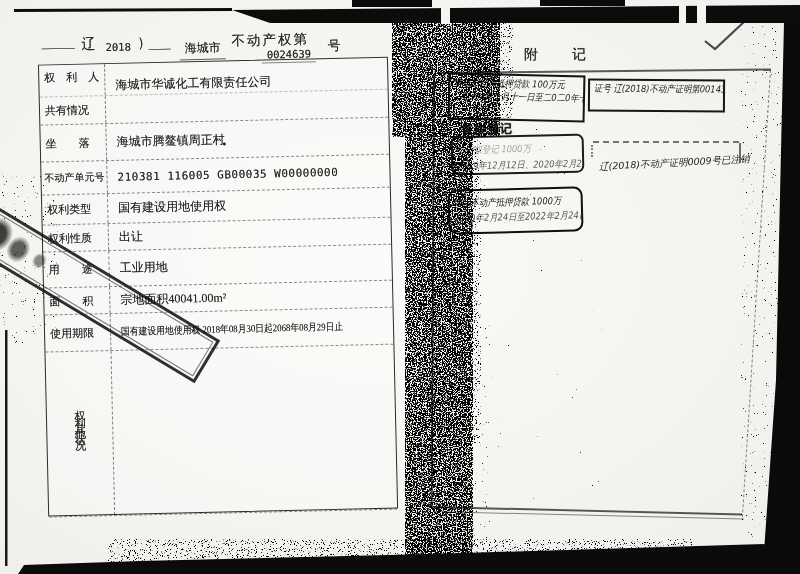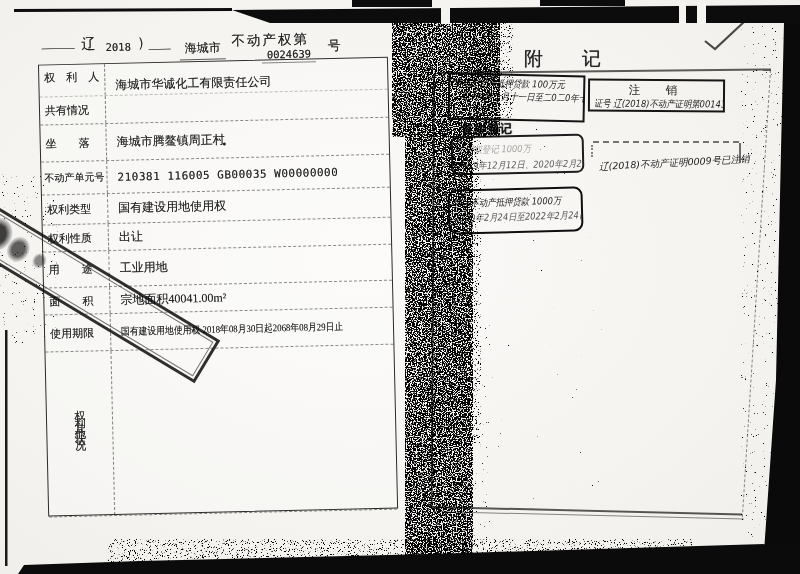--- a/index.html
+++ b/index.html
@@ -35,21 +35,21 @@
   .dot{position:absolute;width:3px;height:3px;background:#222;border-radius:50%;left:182px;top:81px;}
   
   #diag-stamp{position:absolute;left:-30px;top:190px;width:292px;height:50px;
               transform:rotate(31deg);transform-origin:0 0;z-index:4;
               border:3px solid rgba(12,12,12,.85);box-sizing:border-box;}
   #diag-stamp:after{content:"";position:absolute;inset:2px;border:1.5px solid rgba(12,12,12,.55);}
   .blob{position:absolute;border-radius:50%;
         background:radial-gradient(ellipse, rgba(5,5,5,.9) 0 40%, rgba(5,5,5,.35) 60%, transparent 75%);}
   
   .line{position:absolute;transform-origin:0 0;z-index:2;}
-  #appendix-title{position:absolute;left:524px;top:46px;font-size:19px;letter-spacing:10px;
+  #appendix-title{position:absolute;left:524px;top:46px;font-size:14px;letter-spacing:10px;
                   color:#232323;text-shadow:0 0 .7px rgba(0,0,0,.6);z-index:2;white-space:nowrap;}
   .hand{font-family:"DejaVu Sans", sans-serif;font-style:italic;color:#1c1c1c;}
   .stampbox{position:absolute;box-sizing:border-box;z-index:3;padding:2px 4px;overflow:hidden;}
   #mstamp1{left:448px;top:74px;width:137px;height:47px;border:2px solid #141414;
            transform:rotate(1.2deg);font-size:9.5px;line-height:1.35;}
   #cstamp{left:588px;top:79px;width:137px;height:33px;border:2px solid #161616;
           transform:rotate(.4deg);font-size:9.5px;}
   #cstamp .t{display:block;text-align:center;font-size:11.5px;letter-spacing:7px;
              font-family:"Liberation Serif",serif;font-style:normal;color:#222;}
   #first-reg{position:absolute;left:461px;top:121px;font-size:12px;font-weight:bold;
@@ -195,21 +195,20 @@
   <div class="line" style="left:432px;top:506px;width:310px;height:1.5px;background:rgba(40,40,40,.78);transform:rotate(1.4deg);"></div>
   <div class="line" style="left:433px;top:511px;width:311px;height:1.2px;background:rgba(40,40,40,.55);transform:rotate(1.4deg);"></div>
 
   <div class="stampbox hand" id="mstamp1">
     <span class="squeeze">本宗不动产抵押贷款 100万元</span><br>
     <span class="squeeze">二0一八年十月十一日至二0二0年十月十日</span><br>
     <span class="squeeze" style="opacity:.35;padding-left:22px;">已注销</span>
   </div>
 
   <div class="stampbox hand" id="cstamp">
-    <span class="t">注　销</span>
     <span class="squeeze">证号 辽(2018)不动产证明第00143号</span>
   </div>
 
   <div id="first-reg">首次登记</div>
 
   <div class="stampbox hand" id="mstamp2">
     <span class="squeeze"><span class="faint">抵押权登记 1000万</span>&nbsp;<b class="big">​</b></span><br>
     <span class="squeeze" style="opacity:.75;">2019年12月12日、2020年2月2日</span>
   </div>
 

